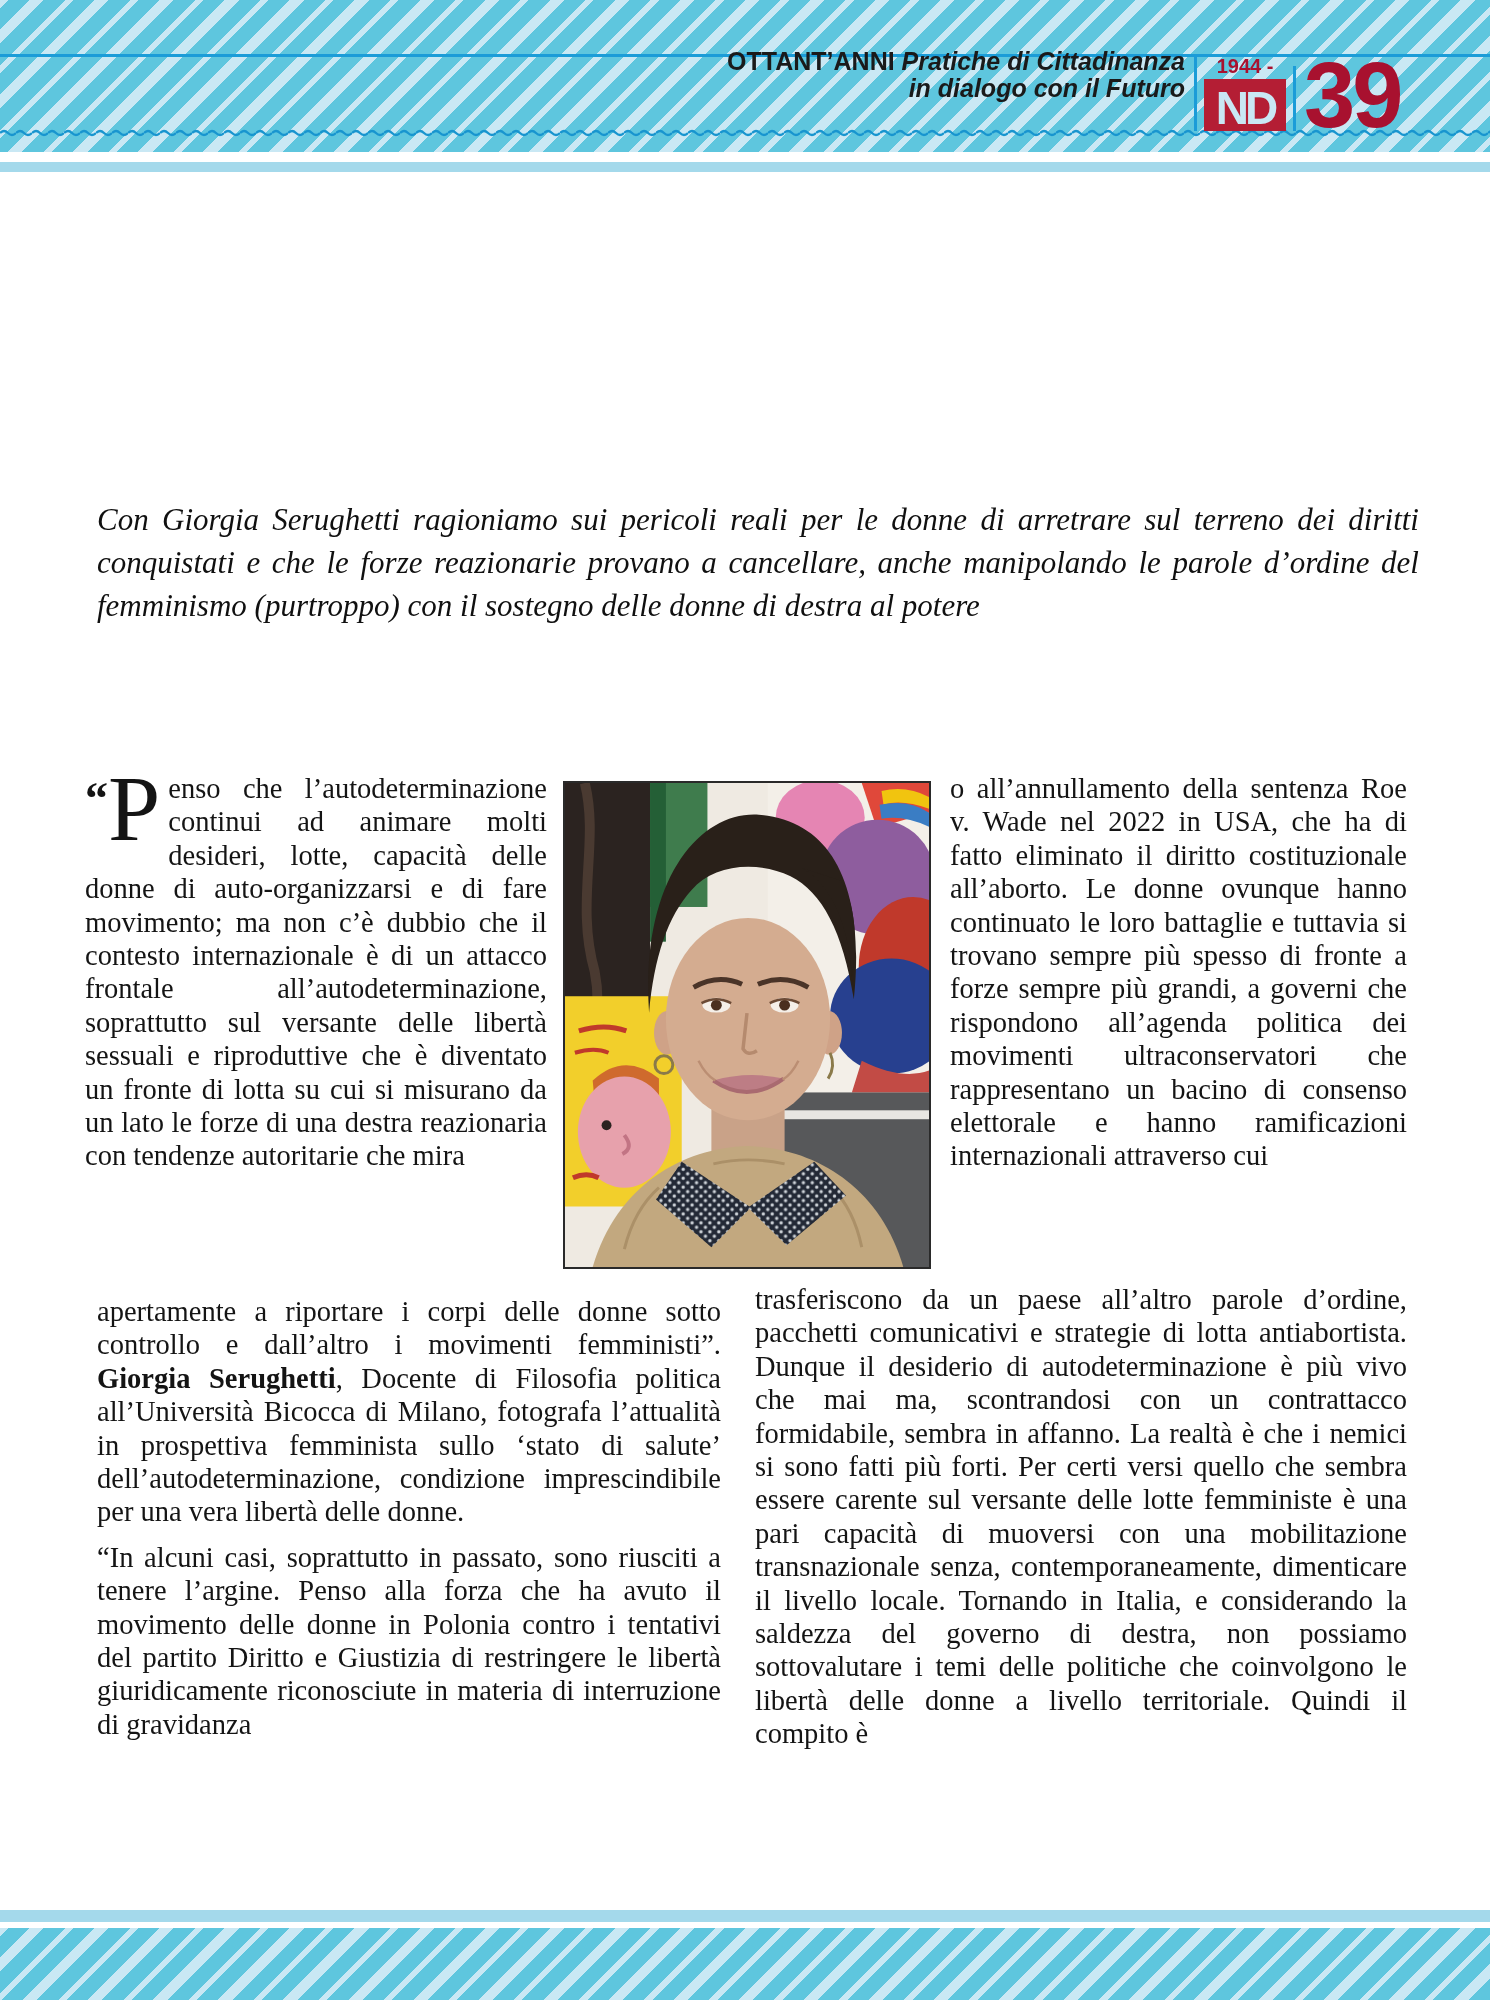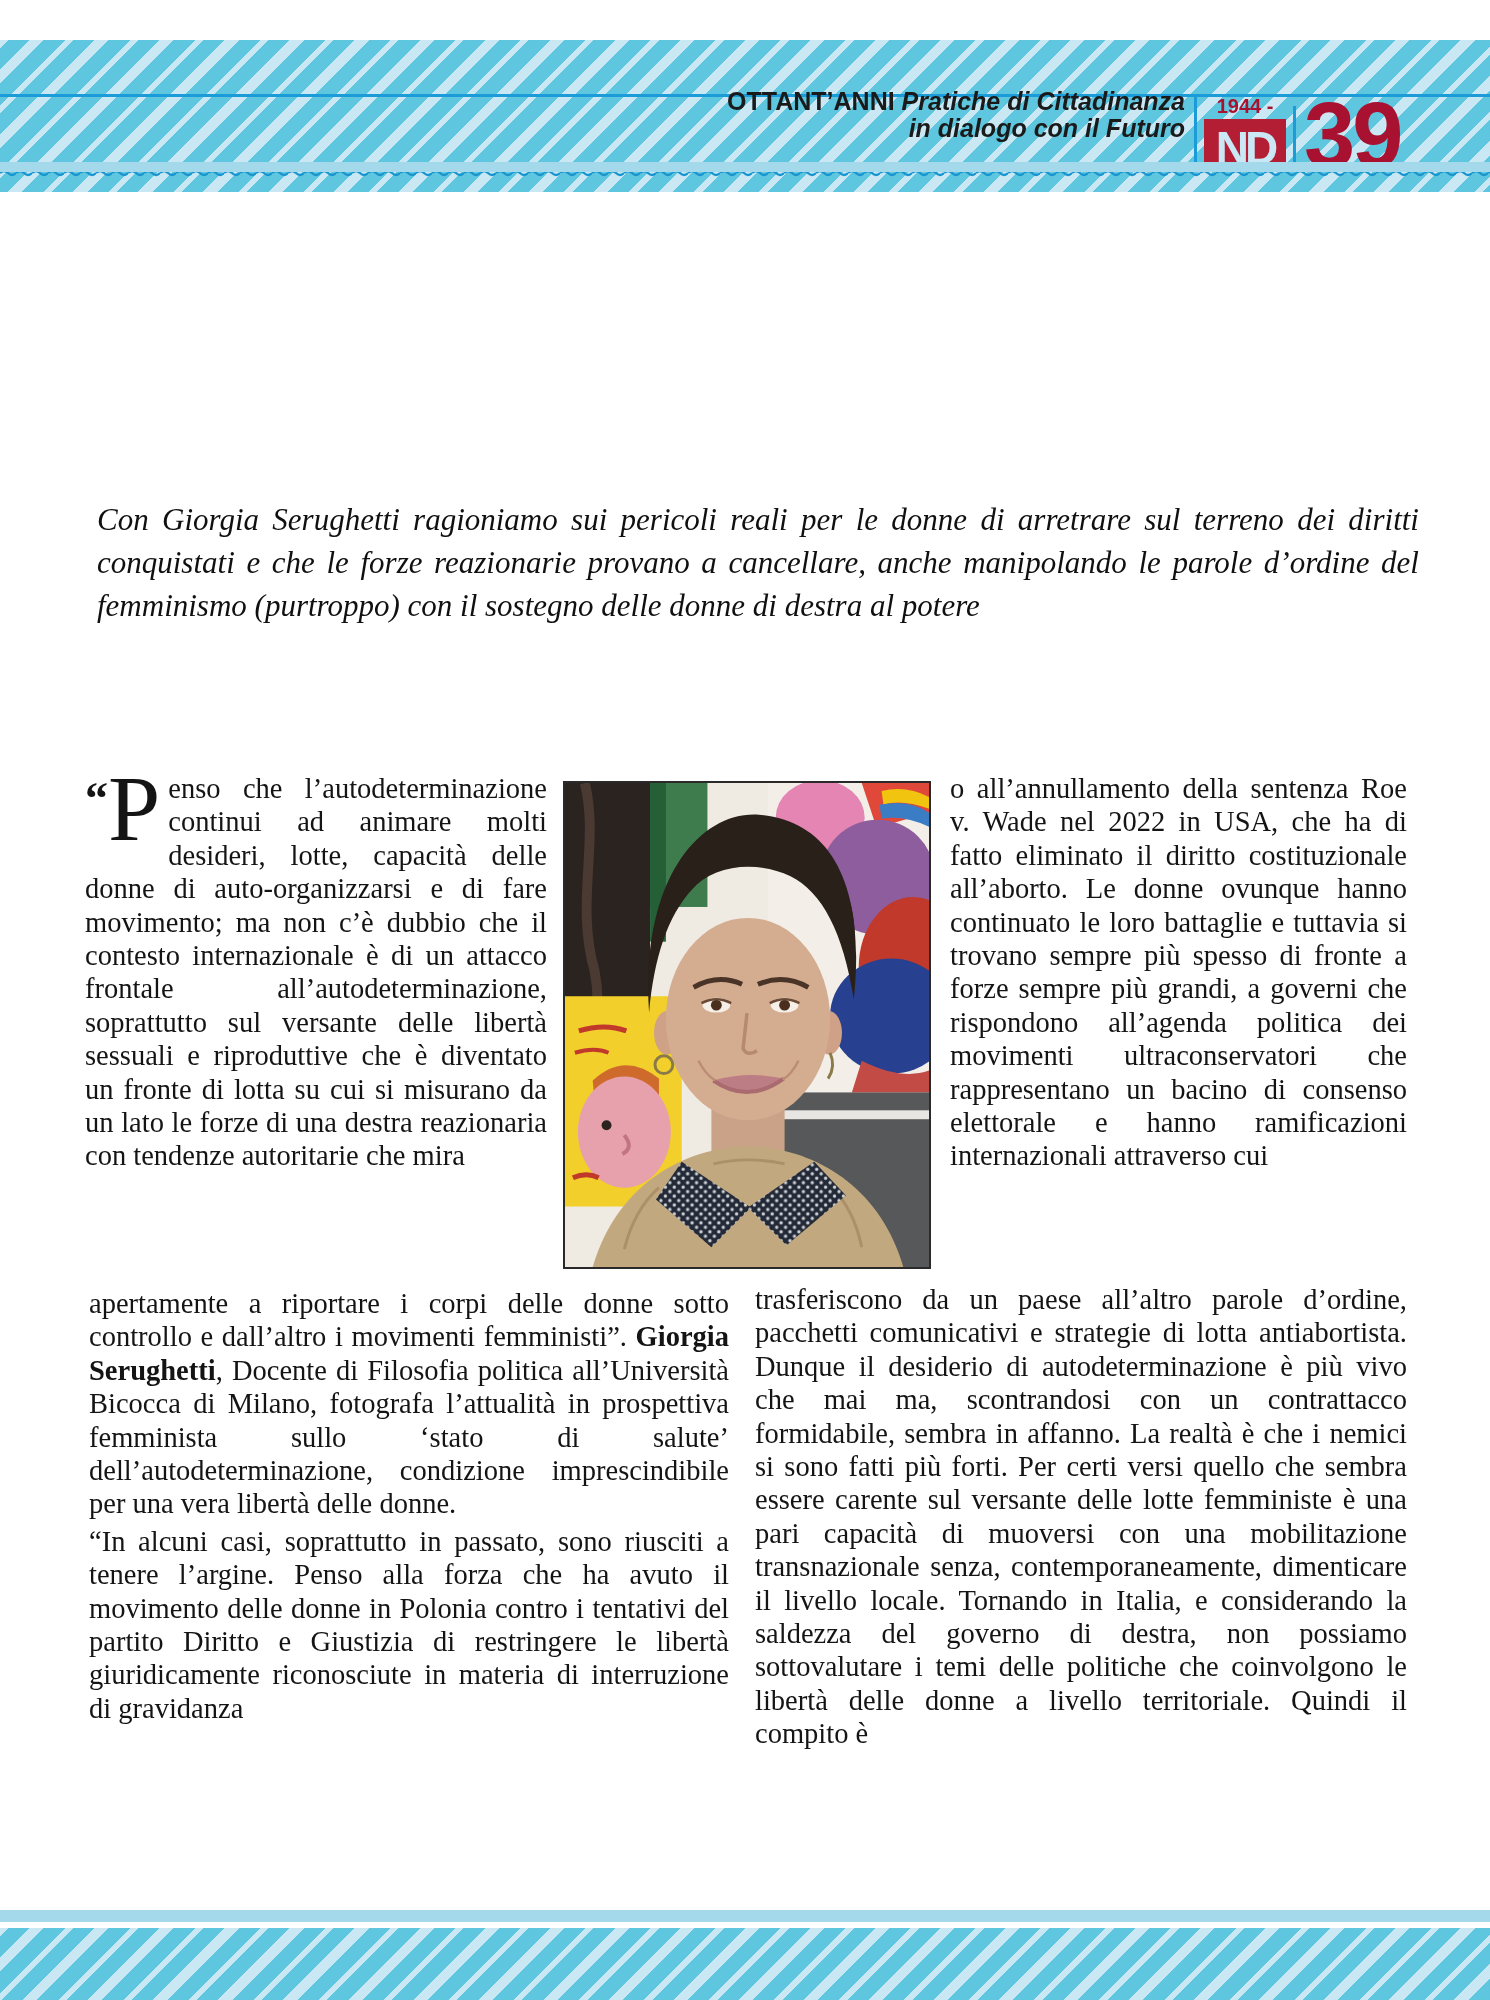--- a/index.html
+++ b/index.html
@@ -6,21 +6,21 @@
   .page{position:relative;width:1490px;height:2000px;margin:0 auto;background:#ffffff;overflow:hidden;
         font-family:"Liberation Serif", serif;color:#141414;}
 
   
   .band{position:absolute;left:0;width:1490px;
         background:repeating-linear-gradient(135deg,
           #c9e8f4 0px, #c9e8f4 6px,
           #5ec6de 6px, #5ec6de 21px,
           #c9e8f4 21px, #c9e8f4 31px,
           #5ec6de 31px, #5ec6de 46px);}
-  .band-top{top:0;height:152px;margin-top:40px;}
+  .band-top{top:0;height:152px;}
   .band-bottom{top:1928px;height:72px;}
   .band-hline{position:absolute;left:0;top:54px;width:1490px;height:3px;background:#1b9cd8;}
   .wave-svg{position:absolute;left:0;top:128px;width:1490px;height:10px;display:block;}
   .strip{position:absolute;left:0;width:1490px;background:#a4d9eb;}
   .strip-top{top:162px;height:10px;}
   .strip-bottom{top:1910px;height:12px;}
 
   
   .masthead{position:absolute;top:48px;right:305px;text-align:right;
             font-family:"Liberation Sans", sans-serif;color:#1a1a1a;line-height:27px;font-size:25px;}
@@ -50,21 +50,21 @@
   
   .standfirst{position:absolute;left:85px;top:486px;width:1322px;margin:12px;
               font-style:italic;font-size:31px;line-height:43px;color:#101010;text-align:justify;}
 
   
   .coltext{position:absolute;text-align:justify;font-size:28.5px;line-height:33.4px;}
   .col-left-narrow{left:85px;top:772px;width:462px;height:505px;}
   .col-right-narrow{left:950px;top:772px;width:457px;height:505px;}
   .col-left-wide{left:85px;top:1283px;width:648px;}
   .col-right-wide{left:755px;top:1283px;width:652px;}
-  .coltext p{margin:4px;}
+  .coltext p{margin:12px;}
   .bold{font-weight:bold;}
 
   .lead-in{float:left;padding:2px 8px 0 0;}
   .open-quote{font-size:46px;font-weight:bold;line-height:1;vertical-align:26px;}
   .dropcap{font-size:94px;line-height:68px;}
 
   
   .photo{position:absolute;left:563px;top:781px;width:368px;height:488px;margin:0;
          border:2px solid #2a2a2a;box-sizing:border-box;overflow:hidden;background:#efeae2;}
   .photo svg{display:block;width:100%;height:100%;}

